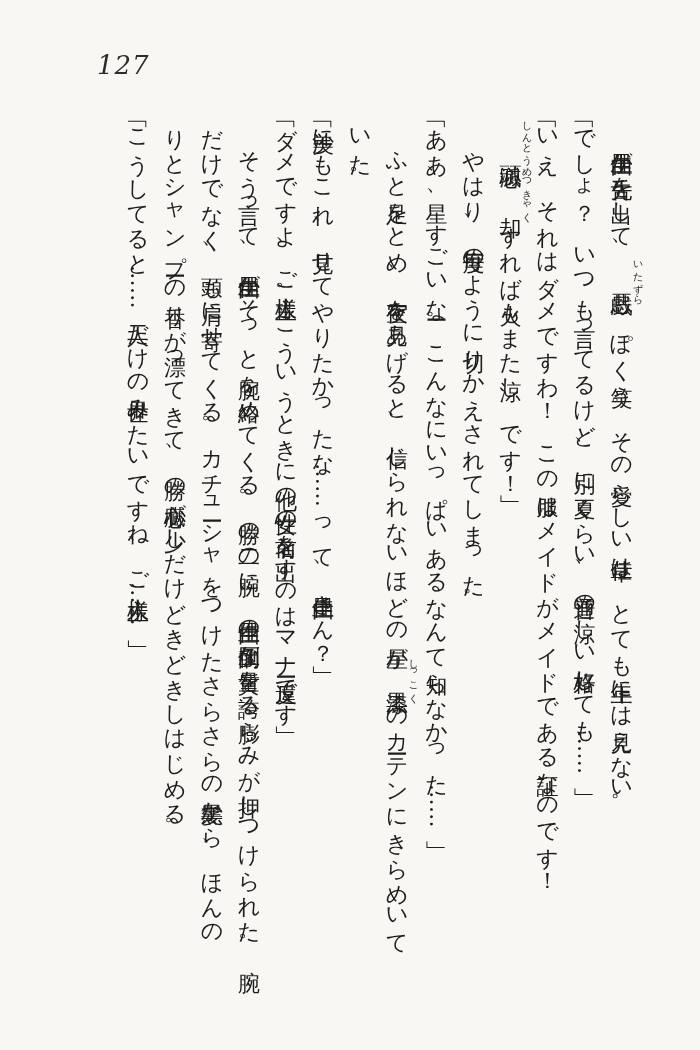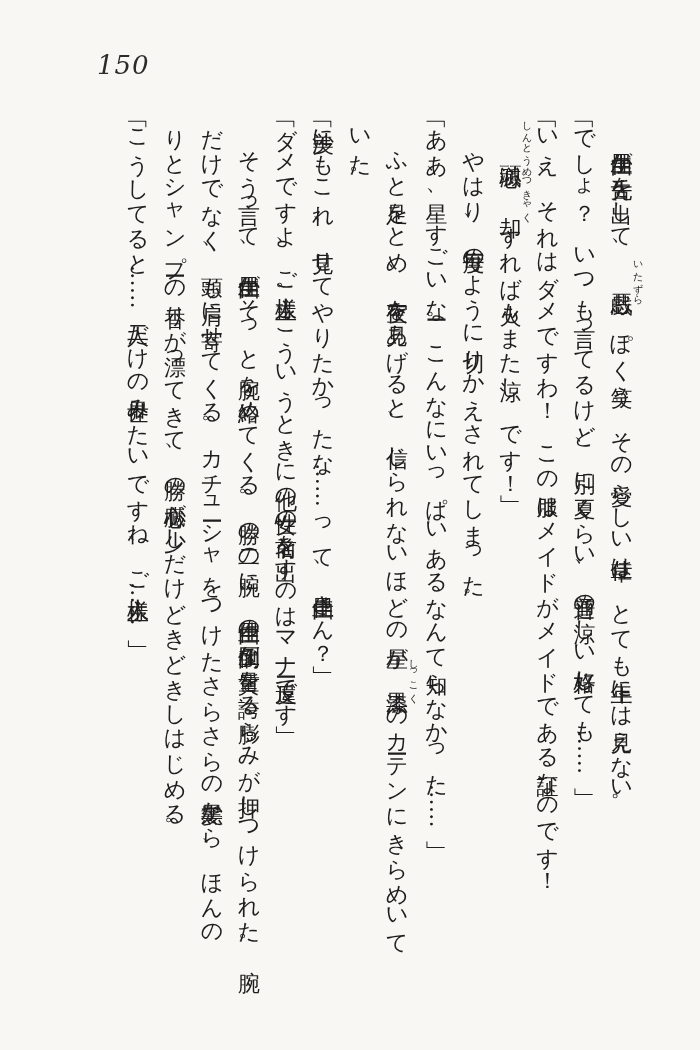--- a/index.html
+++ b/index.html
@@ -56,21 +56,21 @@
     font-size: 10px;
     font-family: "DejaVu Serif", serif;
     letter-spacing: 0;
     color: var(--ink);
   }
 </style>
 </head>
 <body>
 
 <div class="book-page">
-  <div class="page-number">150</div>
+  <div class="page-number">127</div>
   <div class="text-block">
       <p class="indent">由佳里が舌先を出して、<ruby>悪戯<rt>いたずら</rt></ruby>っぽく笑う。その愛らしい仕草は、とても年上には見えない。</p>
       <p>「でしょ？　いつも言ってるけど、別に夏くらい、普通の涼しい格好しても……」</p>
       <p>「いえ、それはダメですわ！　この服はメイドがメイドである証なのです！　<ruby>心頭滅<rt>しんとうめつ</rt></ruby><ruby>却<rt>きゃく</rt></ruby>すれば火もまた涼し、です！」</p>
       <p class="indent">やはり、毎度のように切りかえされてしまった。</p>
       <p>「ああ、星、すごいなー。こんなにいっぱいあるなんて知らなかった……」</p>
       <p class="indent">ふと足をとめ、夜空を見あげると、信じられないほどの星が<ruby>漆黒<rt>しっこく</rt></ruby>のカーテンにきらめいていた。</p>
       <p>「美沙にもこれ、見せてやりたかったな……って、由佳里さん？」</p>
       <p class="tight">「ダメですよ、ご主人様。こういうときに他の女性の名前を出すのはマナー違反です」</p>
       <p class="indent">そう言って、由佳里がそっと腕を絡めてくる。勝の二の腕に、由佳里の圧倒的な質量を誇る膨らみが押しつけられた。腕だけでなく、頭も肩に寄せてくる。カチューシャをつけたさらさらの黒髪から、ほんのりとシャンプーの香りが漂ってきて、勝の心臓が少しだけどきどきしはじめる。</p>

